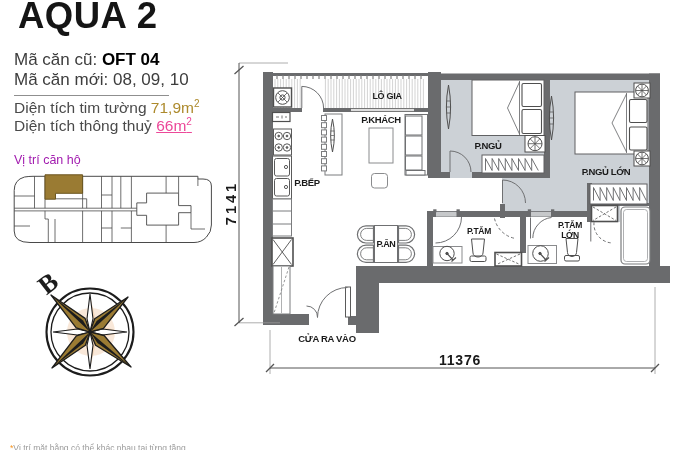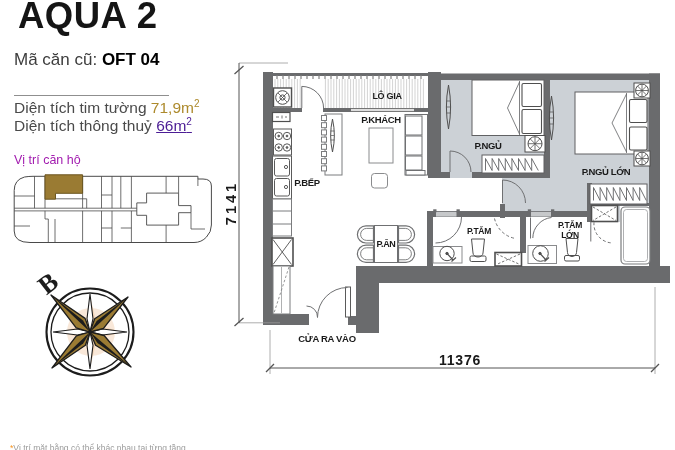--- a/index.html
+++ b/index.html
@@ -9,26 +9,27 @@
   #page{position:relative;width:675px;height:324px;}
 </style>
 </head>
 <body>
 <div id="page">
 
 <div class="abs" style="left:18px;top:-5px;font-size:36.5px;font-weight:bold;color:#151515;letter-spacing:0.5px;">AQUA 2</div>
 
 <div class="abs" style="left:14px;top:50px;font-size:17px;color:#3d3d3d;">Mã căn cũ: <span style="color:#000000;font-weight:bold;">OFT 04</span></div>
 
+<div class="abs" style="left:14px;top:70px;font-size:17px;color:#3d3d3d;">Mã căn mới: 08, 09, 10</div>
 
 <div class="abs" style="left:14px;top:95px;width:155px;height:1px;background:#8f8f8f;"></div>
 
 <div class="abs" style="left:14px;top:98px;font-size:15.5px;color:#4a4a4a;">Diện tích tim tường <span style="color:#ad8a2c;">71,9m<sup style="font-size:10px;">2</sup></span></div>
 
-<div class="abs" style="left:14px;top:115.5px;font-size:15.5px;color:#4a4a4a;">Diện tích thông thuỷ <span style="color:#4c1d95;text-decoration:underline;">66m<sup style="font-size:10px;">2</sup></span></div>
+<div class="abs" style="left:14px;top:115.5px;font-size:15.5px;color:#4a4a4a;">Diện tích thông thuỷ <span style="color:#ec4899;text-decoration:underline;">66m<sup style="font-size:10px;">2</sup></span></div>
 
 <div class="abs" style="left:14px;top:153px;font-size:12.5px;color:#a21caf;">Vị trí căn hộ</div>
 
 <div class="abs" style="left:10px;top:443px;font-size:8.5px;color:#9a9a9a;"><span style="color:#f7941e;">*</span>Vị trí mặt bằng có thể khác nhau tại từng tầng</div>
 
 <svg class="abs" style="left:0;top:0;" width="675" height="450" viewBox="0 0 675 450">
 <g id="building" stroke="#4a4a4a" stroke-width="1" fill="none">
 
   <path d="M33,176.3 L197.9,176.3 L197.9,179 L203,179 Q211.4,179 211.4,186 L211.4,225 Q211.4,232 206.5,237 Q201.5,242.5 194,242.5 L30,242.5 Q14.2,242.5 14.2,231 L14.2,190.5 Q14.2,179.8 24.5,177 Q29,176.3 33,176.3 Z" fill="#ffffff"></path>
 

